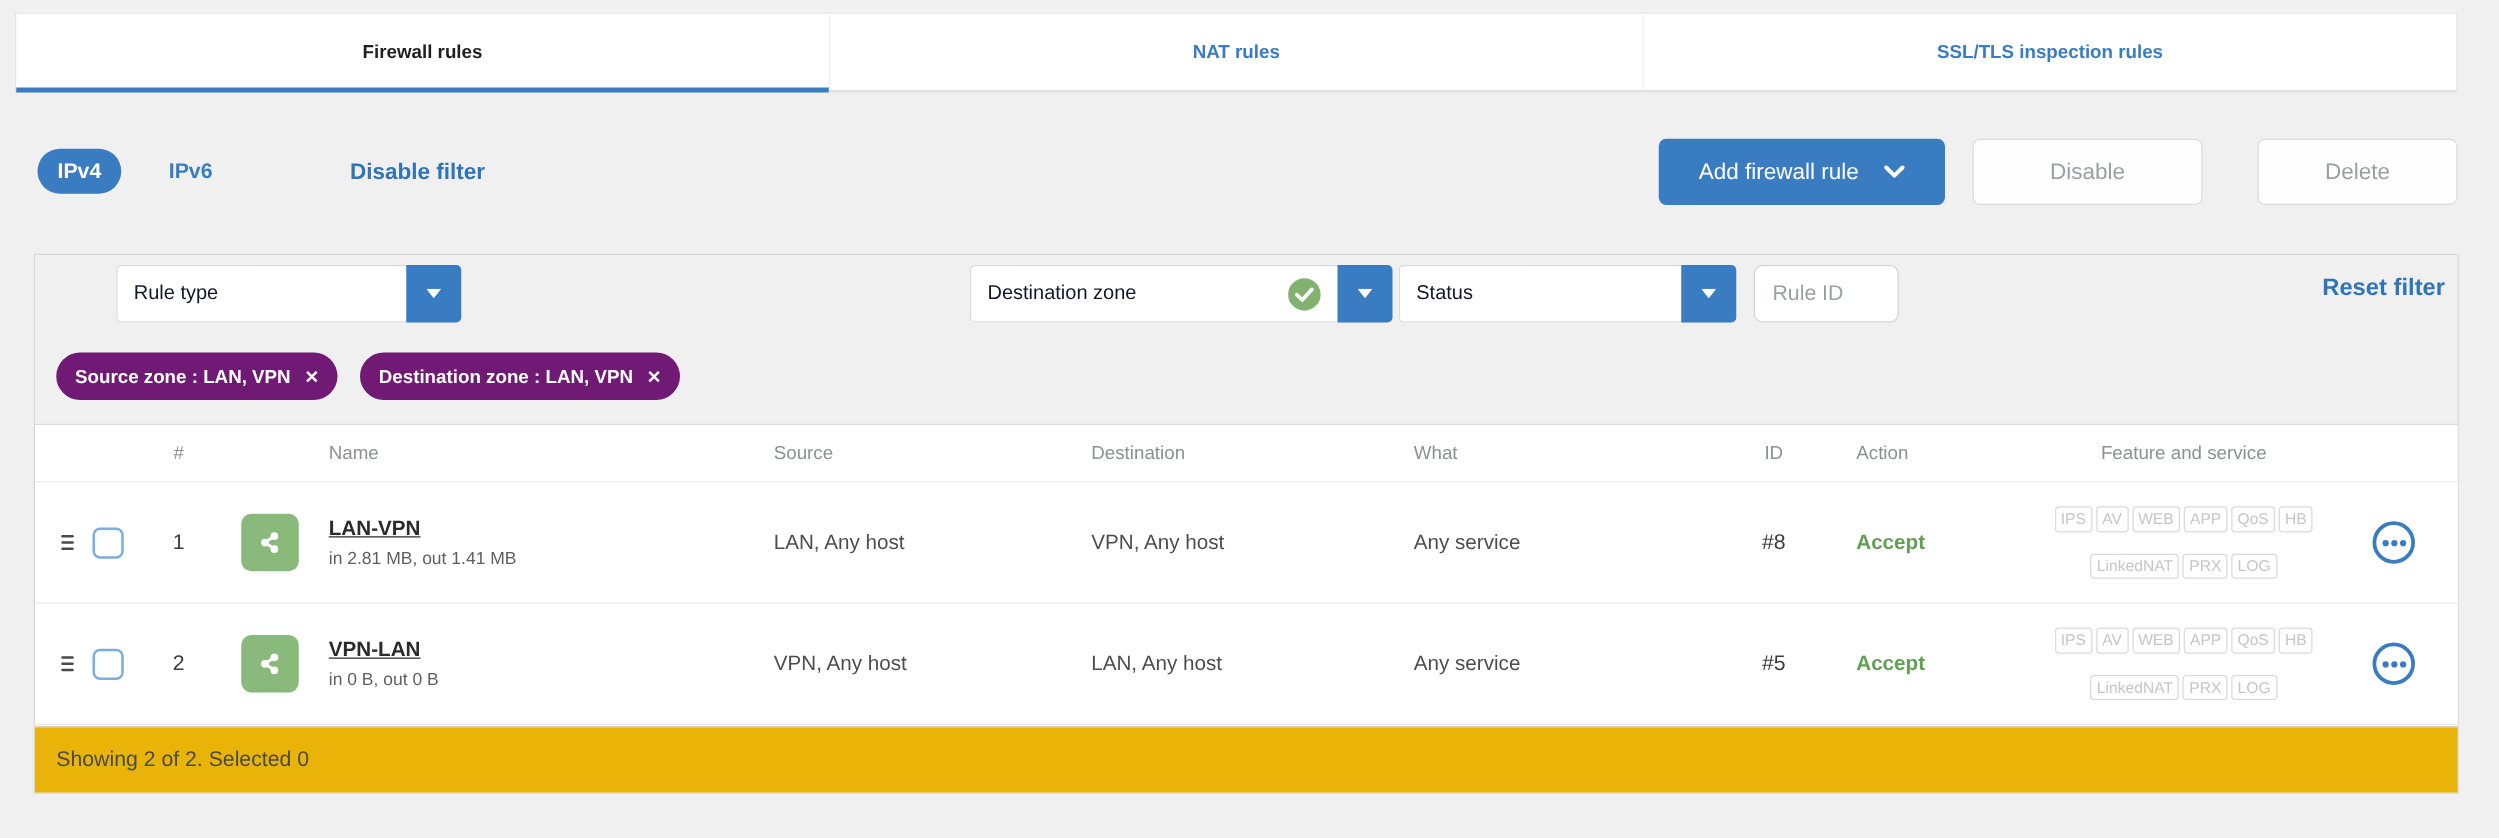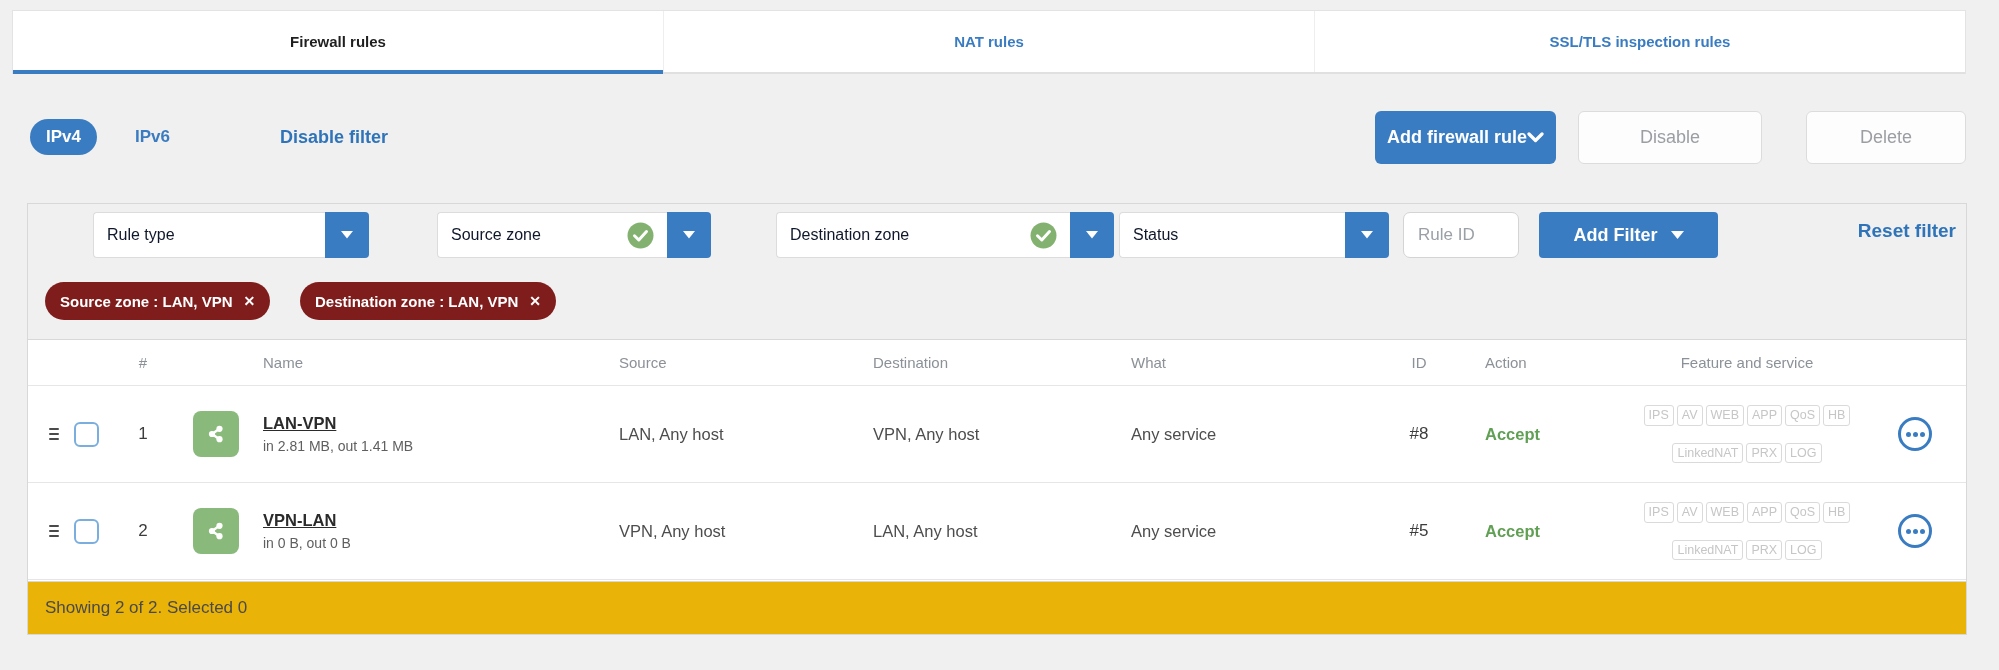--- a/index.html
+++ b/index.html
@@ -34,22 +34,22 @@
   }
   .ip-pill {
     background: #3a7cc1; color: #fff; font-size: 17px; font-weight: 700;
     padding: 8px 16px; border-radius: 19px; cursor: pointer;
   }
   .ip-link { color: #3a7cc1; font-size: 17px; font-weight: 700; margin-left: 38px; cursor: pointer; }
   .disable-filter { color: #2f74b9; font-size: 18px; font-weight: 700; margin-left: 110px; cursor: pointer; }
   .toolbar-spacer { flex: 1; }
   .btn-primary {
     background: #3a7cc1; color: #fff; border: none; border-radius: 6px;
-    height: 53px; padding: 0 12px; font-size: 18px; font-weight: 700;
-    display: flex; align-items: center; cursor: pointer;
+    height: 53px; padding: 0 32px; font-size: 18px; font-weight: 400;
+    display: flex; align-items: center; gap: 20px; cursor: pointer;
     font-family: "Liberation Sans", sans-serif;
   }
   .btn-secondary {
     background: #fdfdfd; color: #9b9ea3; border: 1px solid #dcdcdc; border-radius: 6px;
     height: 53px; width: 184px; font-size: 18px;
     display: flex; align-items: center; justify-content: center; margin-left: 22px; cursor: pointer;
     font-family: "Liberation Sans", sans-serif;
   }
   .btn-secondary.last { width: 160px; margin-left: 44px; }
 
@@ -89,26 +89,26 @@
     position: absolute; left: 1511px; top: 8px; width: 179px; height: 46px;
     background: #3a7cc1; border: none; border-radius: 4px; color: #fff;
     font-size: 18px; font-weight: 700; display: flex; align-items: center; justify-content: center;
     gap: 13px; cursor: pointer; font-family: "Liberation Sans", sans-serif;
   }
   .reset-filter { position: absolute; right: 10px; top: 16px; color: #2f74b9; font-size: 19px; font-weight: 700; cursor: pointer; }
 
   
   .chips-row { position: absolute; left: 0; top: 62px; right: 0; height: 73px; }
   .chip {
-    position: absolute; top: 16px; height: 38px; background: #7f1d1d; border-radius: 19px;
+    position: absolute; top: 16px; height: 38px; background: #701a75; border-radius: 19px;
     color: #fff; font-size: 15px; font-weight: 700;
     display: flex; align-items: center; padding: 0 15px; gap: 11px; cursor: pointer;
   }
   .chip1 { left: 17px; }
-  .chip2 { left: 272px; justify-content: flex-end; }
+  .chip2 { left: 260px; justify-content: flex-end; }
   .chip-x { font-size: 14px; font-weight: 700; line-height: 1; cursor: pointer; }
 
   
   .table-wrap { position: absolute; left: 0; top: 135px; right: 0; height: 242px; background: #fff; border-top: 1px solid #d8d8d8; }
   .thead { position: relative; height: 46px; border-bottom: 1px solid #e6e6e6; }
   .th { position: absolute; top: 0; height: 100%; display: flex; align-items: center; color: #8b9197; font-size: 15px; }
   .trow { position: relative; height: 97px; border-bottom: 1px solid #e6e6e6; background: #fff; }
   .cell { position: absolute; top: 0; height: 100%; display: flex; align-items: center; }
 
   .col-drag   { left: 13px;  width: 26px; justify-content: center; }
@@ -220,38 +220,20 @@
       </div>
       <div class="dd-btn">
         <span>
           <svg width="12" height="8" viewBox="0 0 12 8">
               <polygon points="0,0 12,0 6,7.5" fill="#fff"></polygon>
             </svg>
         </span>
       </div>
     </div>
 
-    <div class="dd dd2">
-      <div class="dd-field">
-        <span>Source zone</span>
-        <span class="check-badge">
-          <svg width="27" height="27" viewBox="0 0 27 27">
-              <circle cx="13.5" cy="13.5" r="13" fill="#83b270"></circle>
-              <path d="M7.5 13.8 L11.8 18 L19.5 9.5" stroke="#fff" stroke-width="3" fill="none" stroke-linecap="round" stroke-linejoin="round"></path>
-            </svg>
-        </span>
-      </div>
-      <div class="dd-btn">
-        <span>
-          <svg width="12" height="8" viewBox="0 0 12 8">
-              <polygon points="0,0 12,0 6,7.5" fill="#fff"></polygon>
-            </svg>
-        </span>
-      </div>
-    </div>
 
     <div class="dd dd3">
       <div class="dd-field">
         <span>Destination zone</span>
         <span class="check-badge">
           <svg width="27" height="27" viewBox="0 0 27 27">
               <circle cx="13.5" cy="13.5" r="13" fill="#83b270"></circle>
               <path d="M7.5 13.8 L11.8 18 L19.5 9.5" stroke="#fff" stroke-width="3" fill="none" stroke-linecap="round" stroke-linejoin="round"></path>
             </svg>
         </span>
@@ -273,28 +255,20 @@
         <span>
           <svg width="12" height="8" viewBox="0 0 12 8">
               <polygon points="0,0 12,0 6,7.5" fill="#fff"></polygon>
             </svg>
         </span>
       </div>
     </div>
 
     <input class="rule-id-input" type="text" placeholder="Rule ID" style="">
 
-    <button class="add-filter-btn">
-      <span>Add Filter</span>
-      <span>
-        <svg width="13" height="9" viewBox="0 0 13 9">
-            <polygon points="0,0 13,0 6.5,8" fill="#fff"></polygon>
-          </svg>
-      </span>
-    </button>
 
     <div class="reset-filter">
       <span>Reset filter</span>
     </div>
   </div>
 
   <div class="chips-row">
     <div class="chip chip1">
       <span>Source zone : LAN, VPN</span>
       <span class="chip-x">✕</span>

